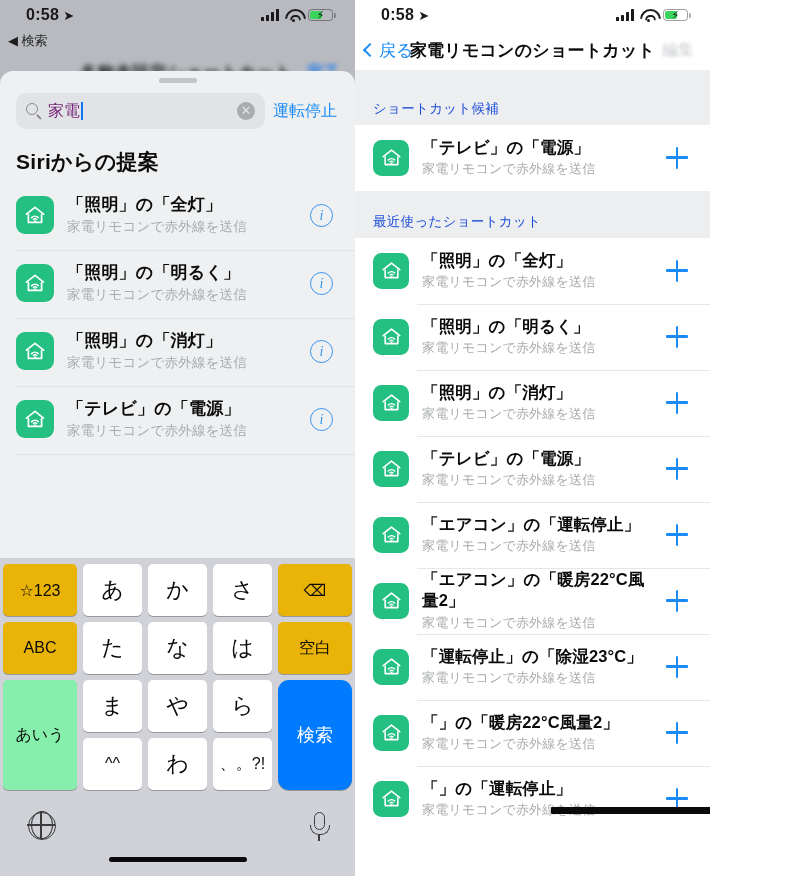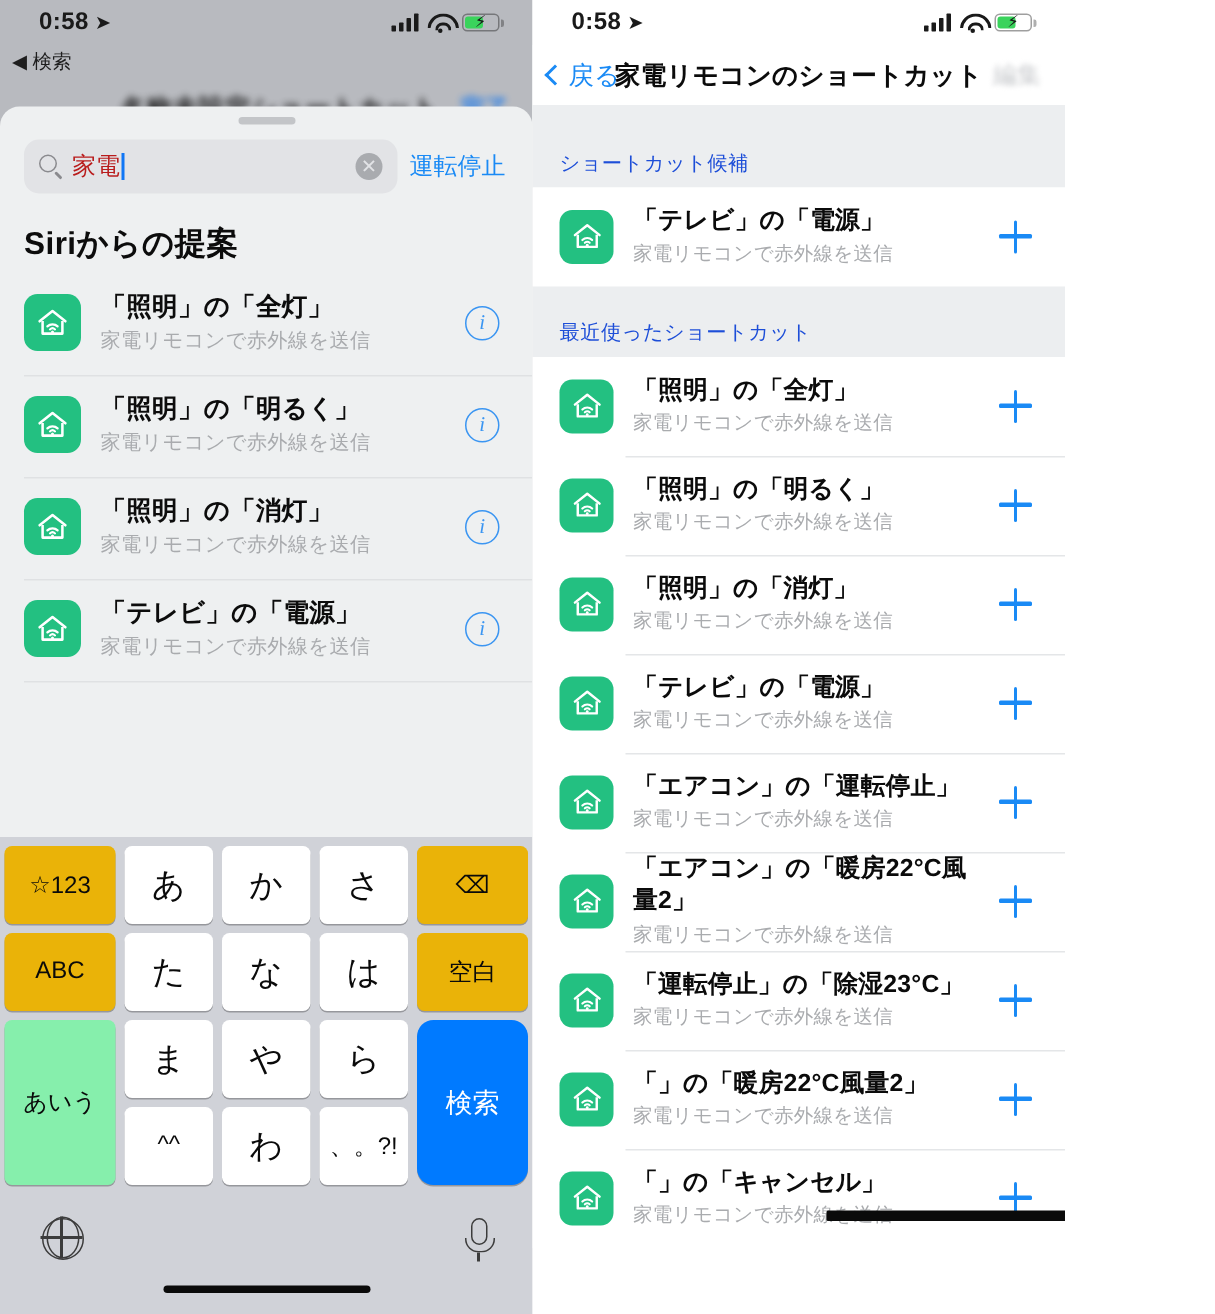--- a/index.html
+++ b/index.html
@@ -64,21 +64,21 @@
     background: #eef0f1; border-radius: 13px 13px 0 0; overflow: hidden;
   }
   .grabber { width: 38px; height: 5px; border-radius: 3px; background: #c3c5c8; margin: 7px auto 0; }
   .searchrow { display: flex; align-items: center; gap: 8px; padding: 10px 12px 9px 16px; }
   .searchfield {
     flex: 1; position: relative; height: 36px; background: #e2e3e6; border-radius: 10px;
     display: flex; align-items: center; padding: 0 32px 0 32px;
   }
   .sf-mag { position: absolute; left: 10px; top: 10px; width: 12px; height: 12px; border: 1.7px solid #8a8a8e; border-radius: 50%; }
   .sf-mag::after { content:""; position:absolute; right:-5px; bottom:-3.5px; width:6px;height:1.7px;background:#8a8a8e;transform:rotate(45deg);border-radius:1px;}
-  .sf-text { font-size: 16px; color: #b91c1c; white-space: nowrap; }
+  .sf-text { font-size: 16px; color: #701a75; white-space: nowrap; }
   .caret { display:inline-block; width:2px; height:18px; background:#1076f5; vertical-align:-3px; margin-left:1px;}
   .sf-clear {
     position:absolute; right:10px; top:9px; width:18px;height:18px;border-radius:50%;
     background:#a9abaf; color:#e2e3e6; font-size:13px; line-height:18px; text-align:center; font-weight:600;
   }
   .cancel { font-size: 16px; color: #1a8af5; white-space: nowrap; padding-right: 6px; }
 
   .siri-title { font-size: 21px; font-weight: 700; color: #0c0c0c; padding: 10px 0 6px 16px; letter-spacing:.3px;}
 
   .sugg-list { background: transparent; }
@@ -520,21 +520,21 @@
         <div class="appicon small">
           <svg width="23" height="23" viewBox="0 0 24 24" aria-hidden="true">
               <path d="M3.4 11.2 L12 4.3 L20.6 11.2" fill="none" stroke="#fff" stroke-width="1.7" stroke-linecap="round" stroke-linejoin="round"></path>
               <path d="M5.4 11 V19.4 H18.6 V11" fill="none" stroke="#fff" stroke-width="1.7" stroke-linejoin="round"></path>
               <path d="M8.6 14.6 a4.8 4.8 0 0 1 6.8 0" fill="none" stroke="#fff" stroke-width="1.5" stroke-linecap="round"></path>
               <path d="M10.3 16.6 a2.5 2.5 0 0 1 3.4 0" fill="none" stroke="#fff" stroke-width="1.4" stroke-linecap="round"></path>
               <circle cx="12" cy="18.3" r="1" fill="#fff"></circle>
             </svg>
         </div>
         <div class="rowtexts">
-          <div class="lr-title">「」の「キャンセル」</div>
+          <div class="lr-title">「」の「運転停止」</div>
           <div class="lr-sub">家電リモコンで赤外線を送信</div>
         </div>
         <div class="plus"></div>
         <div class="redaction"></div>
       </div>
 
     </div>
   </div>
 
 </div>

